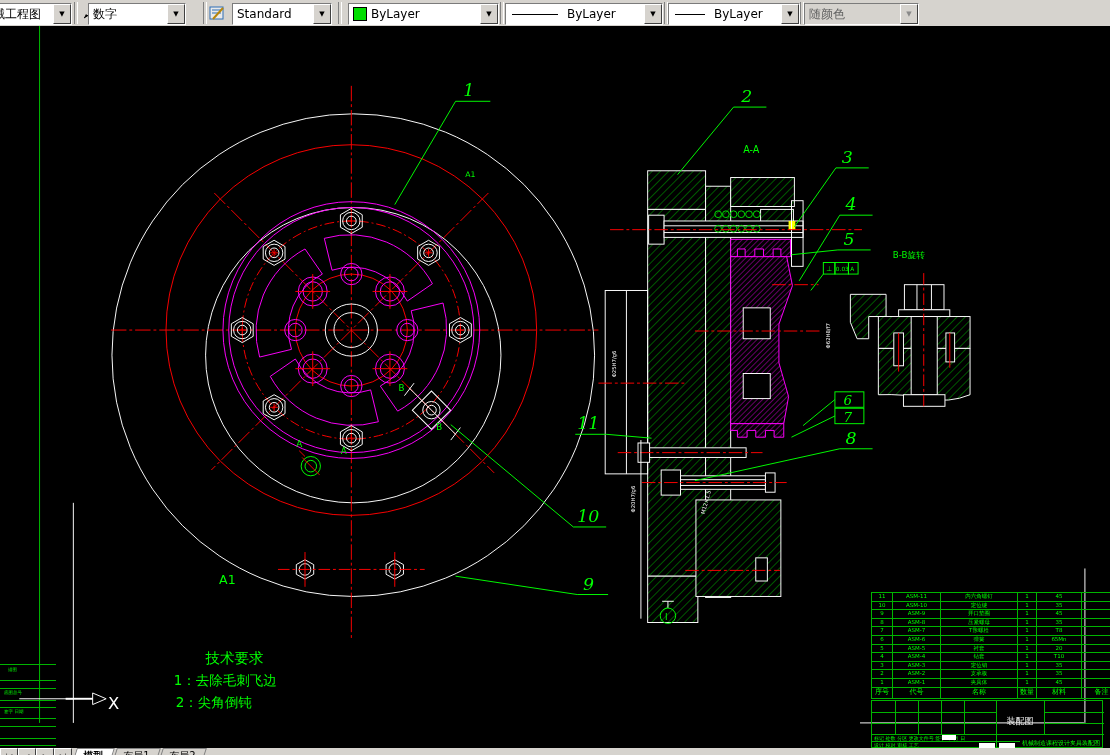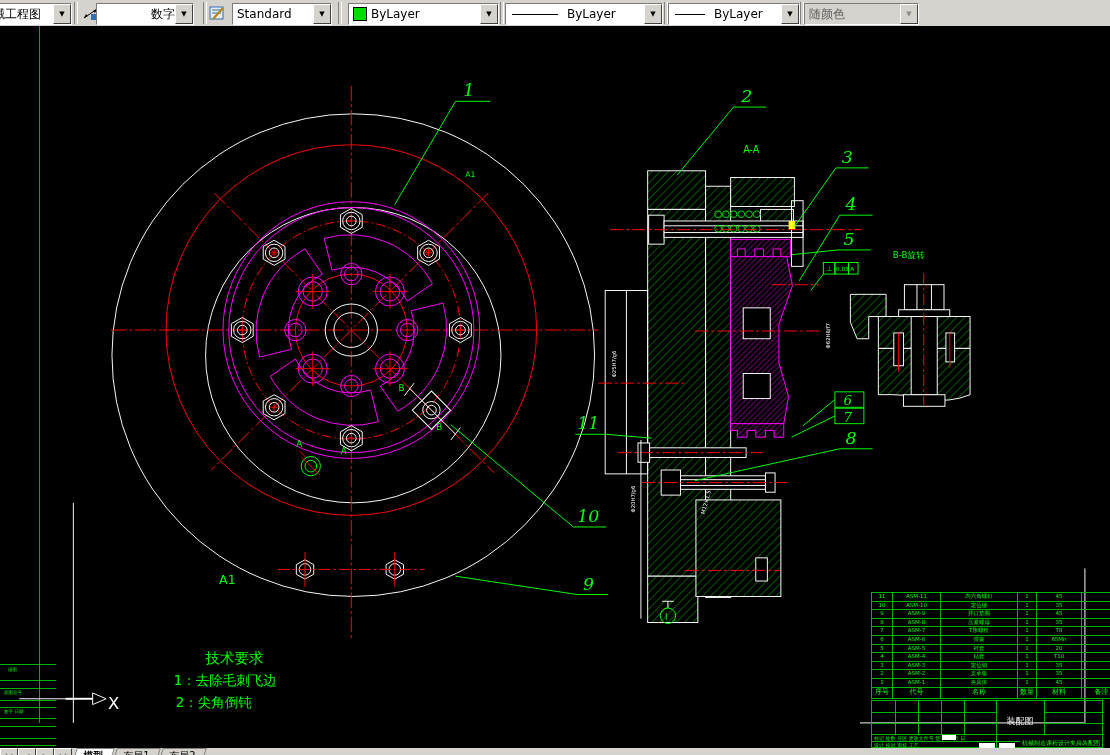--- a/index.html
+++ b/index.html
@@ -58,21 +58,21 @@
   </div>
   <div class="vsep" style="left:74px;"></div>
   <div class="tbicon" style="left:80px;">
     <svg width="18" height="16">
         <line x1="2" y1="13" x2="15" y2="4" stroke="#000"></line>
         <polygon points="2,13 6,11 4,9" fill="#000"></polygon>
         <polygon points="15,4 11,6 13,8" fill="#000"></polygon>
         <rect x="9" y="9" width="7" height="6" fill="#2f6fb5"></rect>
       </svg>
   </div>
-  <div class="combo" style="left:96px;width:96px;text-align:right;">
+  <div class="combo" style="left:88px;width:96px;">
     <span class="txt">数字</span>
     <span class="arw">▼</span>
   </div>
   <div class="vsep" style="left:203px;"></div>
   <div class="tbicon" style="left:207px;">
     <svg width="18" height="16">
         <rect x="1" y="2" width="13" height="12" fill="#eaeaea" stroke="#2f6fb5"></rect>
         <line x1="3" y1="5" x2="12" y2="5" stroke="#2f6fb5"></line>
         <line x1="3" y1="8" x2="12" y2="8" stroke="#2f6fb5"></line>
         <line x1="4" y1="14" x2="14" y2="3" stroke="#b8860b" stroke-width="2"></line>

